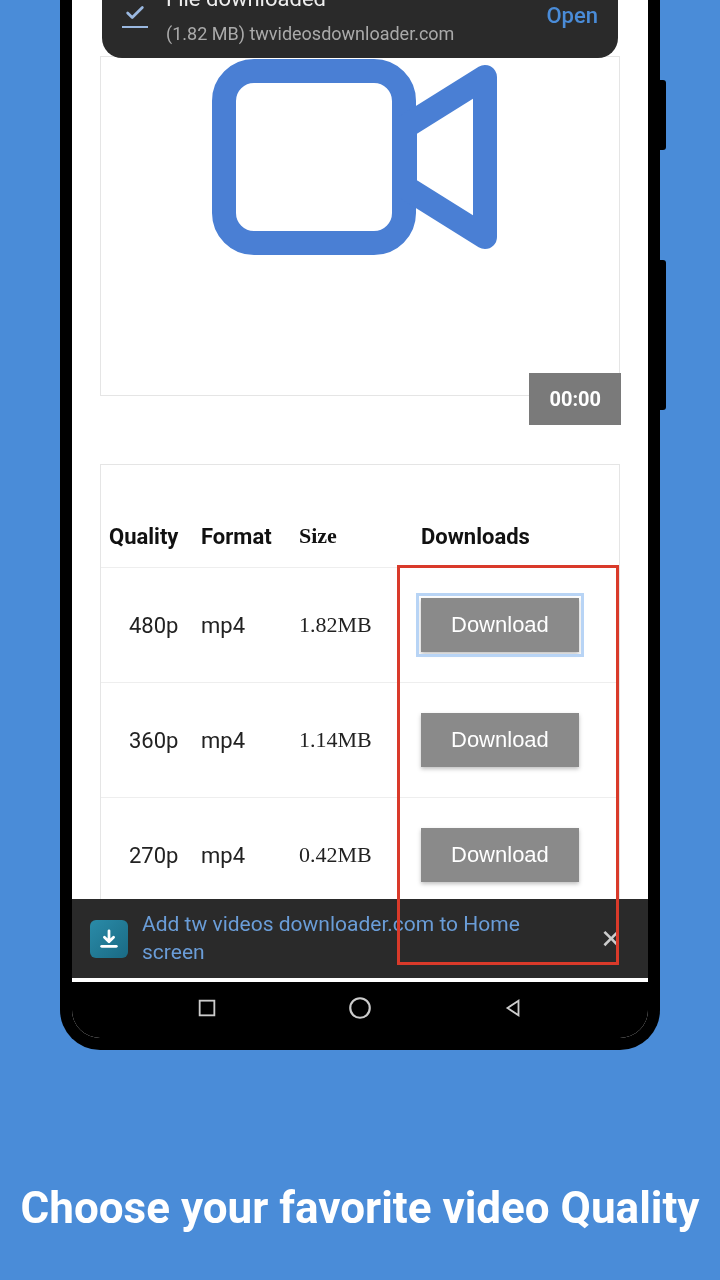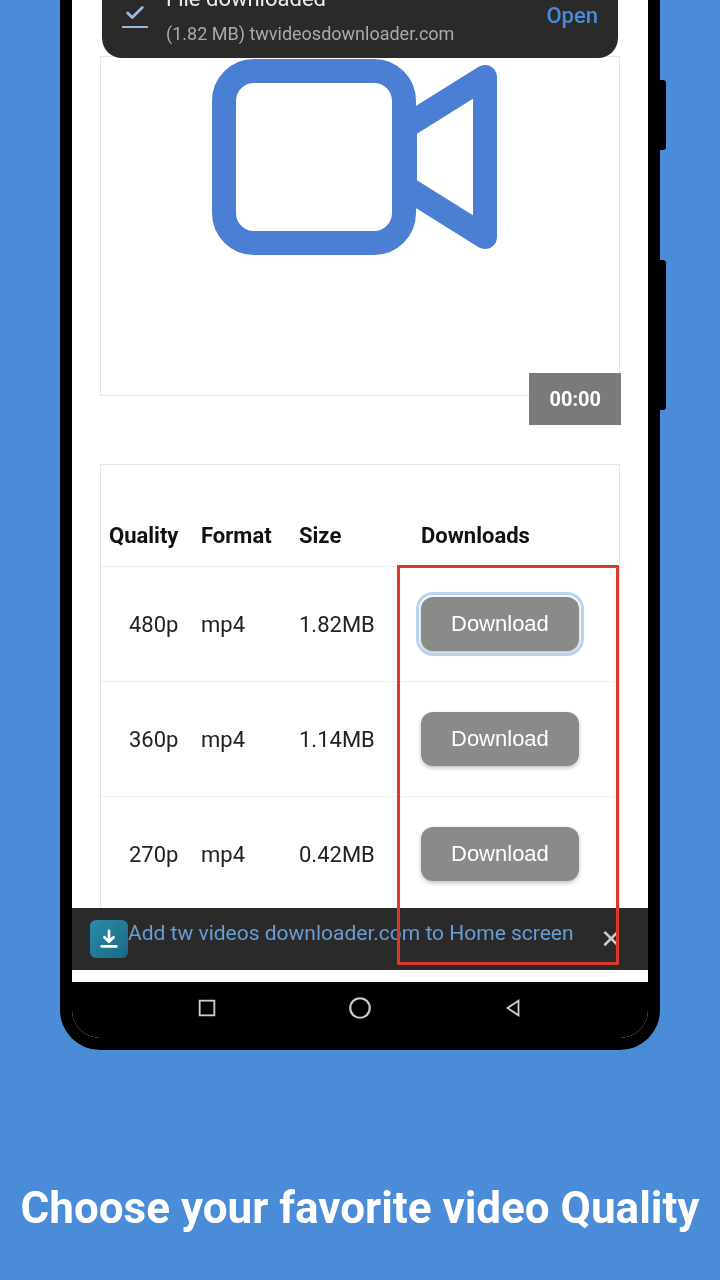--- a/index.html
+++ b/index.html
@@ -109,21 +109,21 @@
   }
   .thead {
     display: flex;
     align-items: center;
     padding: 18px 8px;
     border-bottom: 1px solid #eee;
   }
   .th { font-weight: 700; font-size: 22px; color: #111; margin-top: 40px; }
   .col-q { width: 92px; }
   .col-f { width: 90px; }
-  .col-s { width: 100px; padding-left: 8px; }
+  .col-s { width: 100px; padding-left: 8px; font-family: Liberation Serif, serif; }
   .col-d { flex: 1; padding-left: 30px; }
   .highlight-box {
     position: absolute;
     border: 3px solid #d93a2a;
     pointer-events: none;
     z-index: 5;
   }
   .trow {
     display: flex;
     align-items: center;
@@ -131,36 +131,38 @@
     border-bottom: 1px solid #eee;
   }
   .td { font-size: 22px; color: #222; }
   .td.col-q { padding-left: 20px; }
   .dl-btn {
     background: #8a8a8a;
     color: #fff;
     font-size: 22px;
     padding: 14px 30px;
     border: none;
-    border-radius: 12px;
+    border-radius: 0;
     box-shadow: 0 2px 4px rgba(0,0,0,0.25);
     cursor: pointer;
   }
   .dl-btn.sel {
     outline: 3px solid #b8d4f5;
     outline-offset: 2px;
   }
   .add-banner {
     position: absolute;
-    bottom: 68px;
+    bottom: 60px;
     left: 0;
     right: 0;
     background: #2a2a2a;
     padding: 12px 18px;
     display: flex;
+    align-items: center;
+    gap: 14px;
   }
   .add-icon {
     width: 38px;
     height: 38px;
     background: linear-gradient(135deg, #2a8ba8, #1a6a84);
     border-radius: 6px;
     display: flex;
     align-items: center;
     justify-content: center;
     color: #fff;

